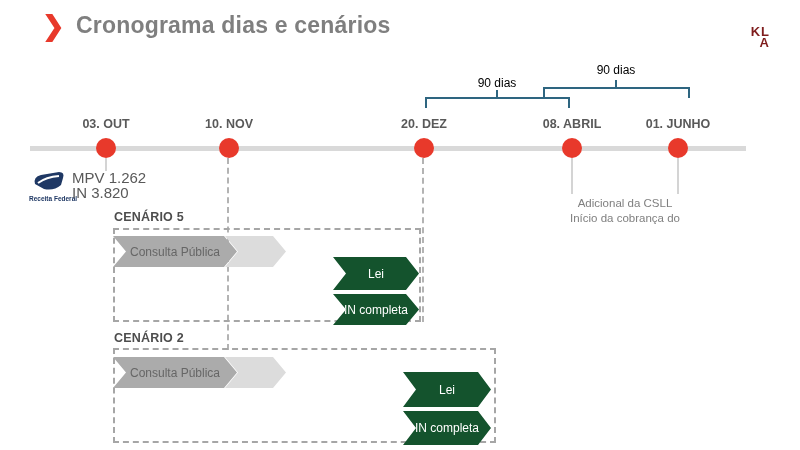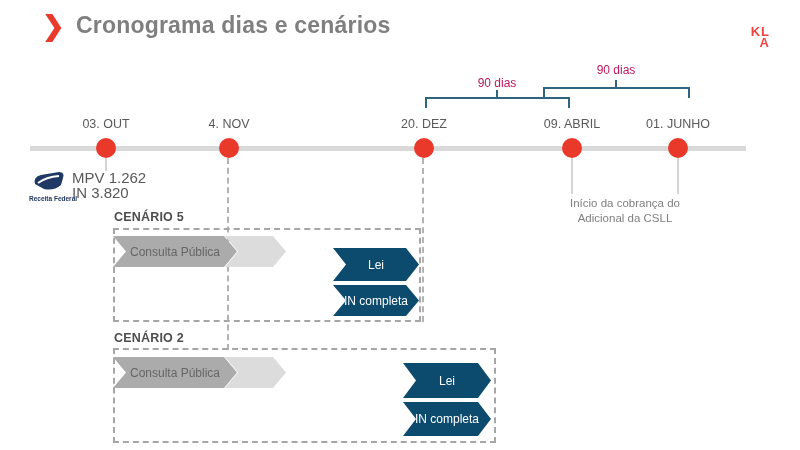--- a/index.html
+++ b/index.html
@@ -13,49 +13,49 @@
   .title-chevron {
     position:absolute; left:42px; top:10px; color:#e8392b;
     font-size:27px; font-weight:bold; line-height:32px;
   }
   .page-title {
     position:absolute; left:76px; top:12px; color:#7f7f7f;
     font-size:23px; font-weight:bold; letter-spacing:.2px;
   }
   .kla-logo {
     position:absolute; left:740px; top:26px; width:30px; text-align:right;
-    color:#ef4444; font-weight:bold; font-size:13px; line-height:11px;
+    color:#7f1d1d; font-weight:bold; font-size:13px; line-height:11px;
     letter-spacing:1px;
   }
   
   .tl-line { position:absolute; left:30px; top:146px; width:716px; height:5px; background:#d9d9d9; }
   .tl-dot  { position:absolute; top:138px; width:20px; height:20px; border-radius:50%; background:#e8392b; }
-  .tl-date { position:absolute; top:117px; width:90px; text-align:center; color:#595959; font-size:12.5px; font-weight:normal; }
+  .tl-date { position:absolute; top:117px; width:90px; text-align:center; color:#595959; font-size:12.5px; font-weight:bold; }
   .tick-down { position:absolute; width:2px; background:#d4d4d4; }
   .dash-v { position:absolute; width:0; border-left:2px dashed #b3b3b3; }
   
   .br-h { position:absolute; height:2px; background:#2e6580; }
   .br-t { position:absolute; width:2px; background:#2e6580; }
-  .br-label { position:absolute; width:86px; text-align:center; color:#be185d; font-size:12px; }
+  .br-label { position:absolute; width:86px; text-align:center; color:#000000; font-size:12px; }
   
   .receita { position:absolute; left:29px; top:171px; width:40px; text-align:center; }
   .receita-name { color:#1f3864; font-size:6.5px; font-weight:bold; white-space:nowrap; }
   .mpv-text { position:absolute; left:72px; top:170px; color:#595959; font-size:15px; line-height:15px; }
   
   .annotation { position:absolute; left:535px; top:196px; width:180px; text-align:center;
     color:#7f7f7f; font-size:11.5px; line-height:15px; }
   
   .scen-label { position:absolute; color:#4d4d4d; font-size:12.5px; font-weight:bold; letter-spacing:.2px; }
   .scen-box { position:absolute; border:2px dashed #a6a6a6; background:transparent; }
   .arrow {
     position:absolute; display:flex; align-items:center; justify-content:center;
     clip-path: polygon(0% 0%, calc(100% - 13px) 0%, 100% 50%, calc(100% - 13px) 100%, 0% 100%, 13px 50%);
     font-size:12px; font-weight:normal;
   }
-  .arrow-dark  { background:#0c4a6e; color:#ffffff; z-index:3; }
+  .arrow-dark  { background:#14532d; color:#ffffff; z-index:3;margin-top:9px; }
   .arrow-mid   { background:#ababab; color:#666666; z-index:2; }
   .arrow-light { background:#dcdcdc; z-index:1; }
 </style>
 </head>
 <body>
 
 <div class="stage">
 
   <span class="title-chevron">❯</span>
   <h1 class="page-title">Cronograma dias e cenários</h1>
@@ -75,23 +75,23 @@
     <div class="br-label" style="left:573px; top:63px;">90 dias</div>
     <div class="br-h" style="left:543px; top:87px; width:147px;"></div>
     <div class="br-t" style="left:543px; top:87px; height:11px;"></div>
     <div class="br-t" style="left:688px; top:87px; height:11px;"></div>
     <div class="br-t" style="left:615px; top:80px; height:8px;"></div>
   </div>
 
   <div class="tl-line"></div>
 
   <div class="tl-date" style="left:61px;">03. OUT</div>
-  <div class="tl-date" style="left:184px;">4. NOV</div>
+  <div class="tl-date" style="left:184px;">10. NOV</div>
   <div class="tl-date" style="left:379px;">20. DEZ</div>
-  <div class="tl-date" style="left:527px;">09. ABRIL</div>
+  <div class="tl-date" style="left:527px;">08. ABRIL</div>
   <div class="tl-date" style="left:633px;">01. JUNHO</div>
 
   <div class="tl-dot" style="left:96px;"></div>
   <div class="tl-dot" style="left:219px;"></div>
   <div class="tl-dot" style="left:414px;"></div>
   <div class="tl-dot" style="left:562px;"></div>
   <div class="tl-dot" style="left:668px;"></div>
 
   <div class="tick-down" style="left:105px; top:158px; height:13px;"></div>
   <div class="dash-v" style="left:227px; top:158px; height:192px;"></div>
@@ -105,22 +105,22 @@
       <path d="M6 12 Q14 6 27 5" stroke="#ffffff" stroke-width="2" fill="none"></path>
     </svg>
     <div class="receita-name">Receita Federal</div>
   </div>
   <div class="mpv-text">
     <div>MPV 1.262</div>
     <div>IN 3.820</div>
   </div>
 
   <div class="annotation">
+    <div>Adicional da CSLL</div>
     <div>Início da cobrança do</div>
-    <div>Adicional da CSLL</div>
   </div>
 
   <div class="scen-label" style="left:114px; top:210px;">CENÁRIO 5</div>
   <div class="scen-box" style="left:113px; top:228px; width:308px; height:94px;"></div>
   <div class="arrow arrow-mid" style="left:113px; top:236px; width:124px; height:31px;">Consulta Pública</div>
   <div class="arrow arrow-light" style="left:225px; top:236px; width:61px; height:31px;"></div>
   <div class="arrow arrow-dark" style="left:333px; top:248px; width:86px; height:33px;">Lei</div>
   <div class="arrow arrow-dark" style="left:333px; top:285px; width:86px; height:31px;">IN completa</div>
 
   <div class="scen-label" style="left:114px; top:331px;">CENÁRIO 2</div>

